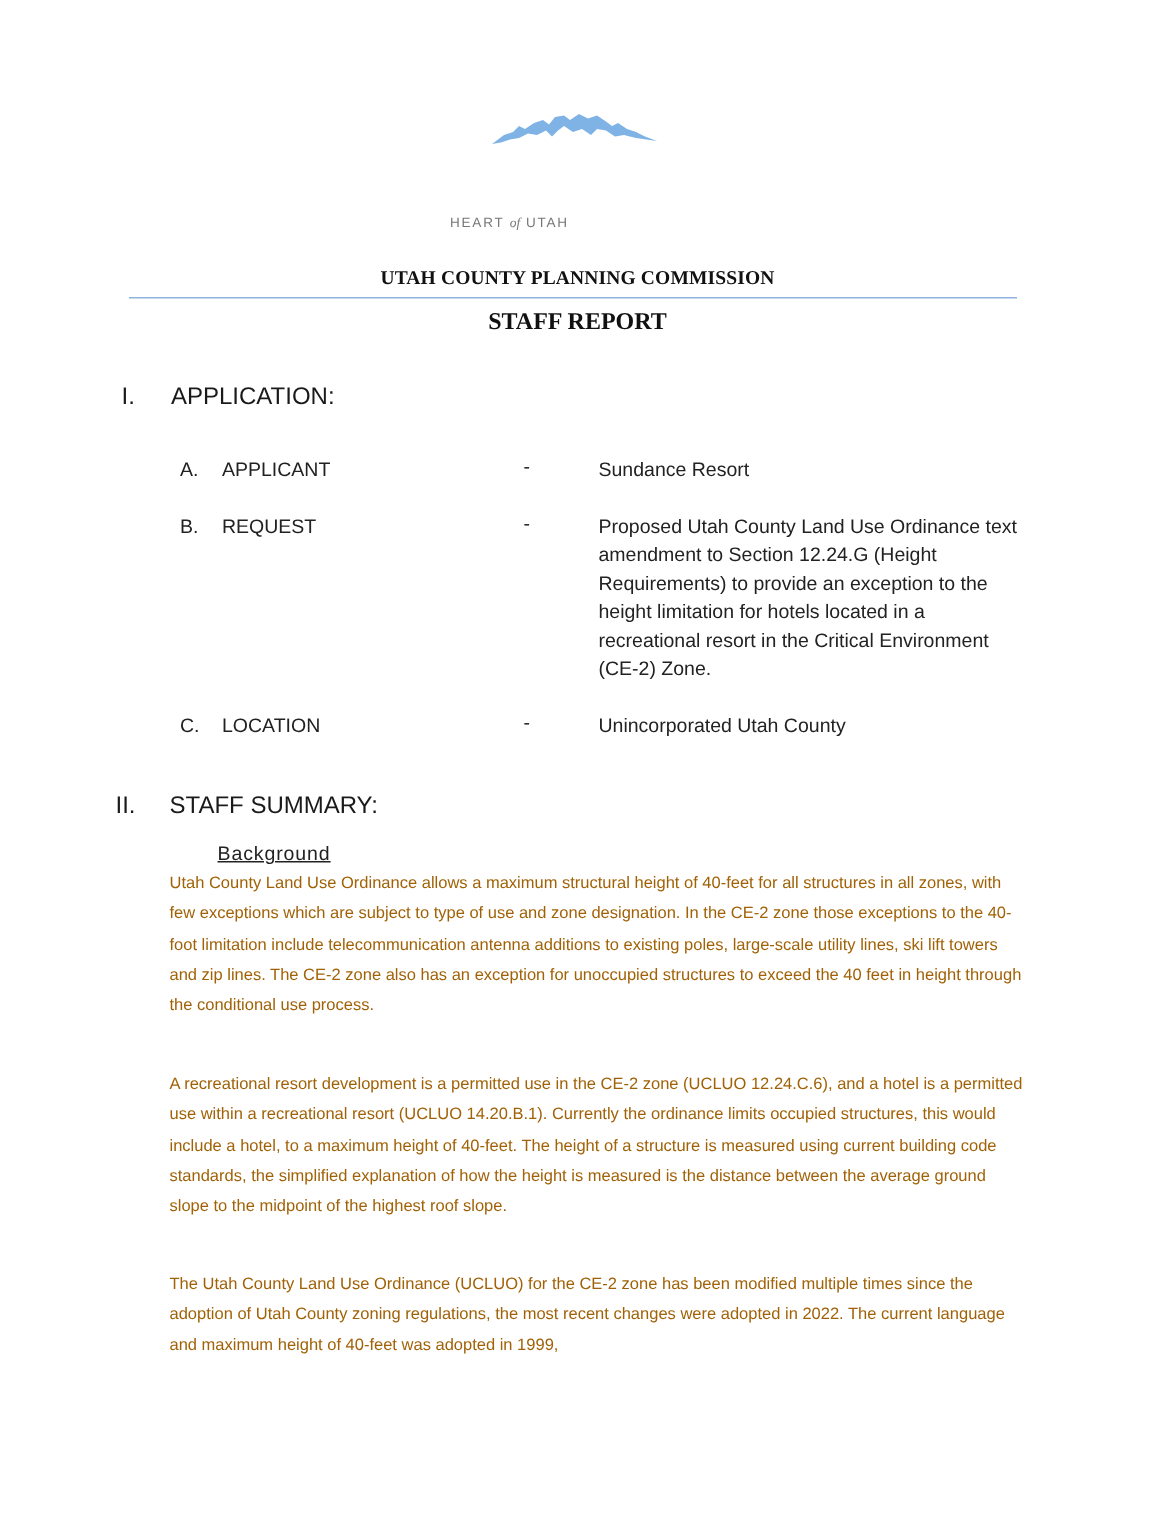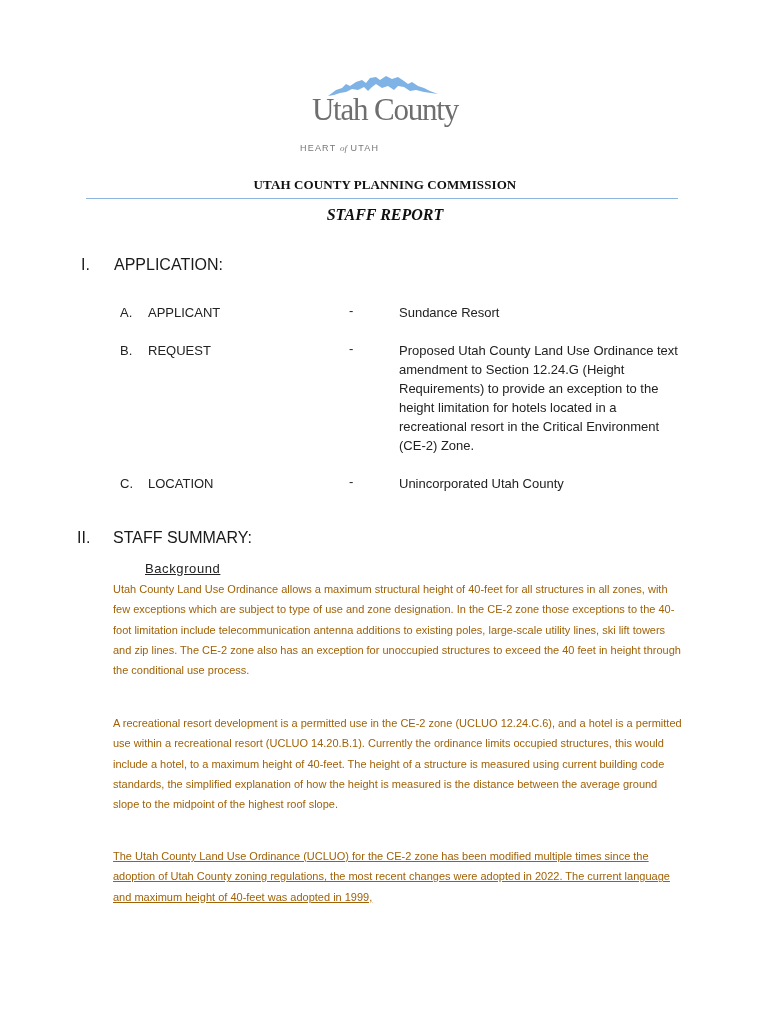--- a/index.html
+++ b/index.html
@@ -96,21 +96,20 @@
     }
     .subtitle {
       position: absolute;
       left: 0; width: 770px;
       top: 206px;
       text-align: center;
       font-family: "Liberation Serif", "DejaVu Serif", serif;
       font-weight: bold;
       font-size: 16px;
       color: #111;
-      font-style: italic;
     }
 
     
     .section-head {
       position: absolute;
       font-size: 16px;
       color: #1a1a1a;
     }
     .section-head .num {
       position: absolute;
@@ -178,21 +177,20 @@
   </style>
 </head>
 <body>
 
 <div class="page">
 
   <div class="logo">
     <svg class="mountains" viewBox="0 0 112 24" xmlns="http://www.w3.org/2000/svg">
       <path d="M0 22 L8 16 L14 14 L18 10 L22 12 L28 8 L34 6 L38 9 L42 4 L48 3 L52 6 L58 2 L64 5 L70 3 L76 7 L80 10 L84 8 L90 12 L96 14 L102 17 L110 20 L96 18 L88 16 L82 17 L76 13 L70 12 L66 16 L60 12 L54 14 L48 10 L44 13 L40 17 L36 13 L30 16 L24 15 L18 18 L12 19 L6 21 Z" fill="#7fb2e5"></path>
     </svg>
-    <div class="wordmark">Utah County</div>
     <div class="tagline"><span>HEART </span><i>of</i><span> UTAH</span></div>
   </div>
 
   <div class="title">UTAH COUNTY PLANNING COMMISSION</div>
   <div class="rule"></div>
   <div class="subtitle">STAFF REPORT</div>
 
   <div class="section-head" style="left:81px; top:256px;">
     <span class="num">I.</span>
     <span class="label">APPLICATION:</span>
@@ -221,15 +219,15 @@
 
   <div class="section-head" style="left:77px; top:529px;">
     <span class="num">II.</span>
     <span class="label" style="left:36px;">STAFF SUMMARY:</span>
   </div>
 
   <div class="subhead">Background</div>
 
   <div class="para" style="top:579px;">Utah County Land Use Ordinance allows a maximum structural height of 40-feet for all structures in all zones, with few exceptions which are subject to type of use and zone designation. In the CE-2 zone those exceptions to the 40-foot limitation include telecommunication antenna additions to existing poles, large-scale utility lines, ski lift towers and zip lines. The CE-2 zone also has an exception for unoccupied structures to exceed the 40 feet in height through the conditional use process.</div>
   <div class="para" style="top:713px;">A recreational resort development is a permitted use in the CE-2 zone (UCLUO 12.24.C.6), and a hotel is a permitted use within a recreational resort (UCLUO 14.20.B.1). Currently the ordinance limits occupied structures, this would include a hotel, to a maximum height of 40-feet. The height of a structure is measured using current building code standards, the simplified explanation of how the height is measured is the distance between the average ground slope to the midpoint of the highest roof slope.</div>
-  <div class="para" style="top:846px;text-decoration:underline;">The Utah County Land Use Ordinance (UCLUO) for the CE-2 zone has been modified multiple times since the adoption of Utah County zoning regulations, the most recent changes were adopted in 2022. The current language and maximum height of 40-feet was adopted in 1999,</div>
+  <div class="para" style="top:846px;">The Utah County Land Use Ordinance (UCLUO) for the CE-2 zone has been modified multiple times since the adoption of Utah County zoning regulations, the most recent changes were adopted in 2022. The current language and maximum height of 40-feet was adopted in 1999,</div>
 
 </div>
 
 </body></html>

